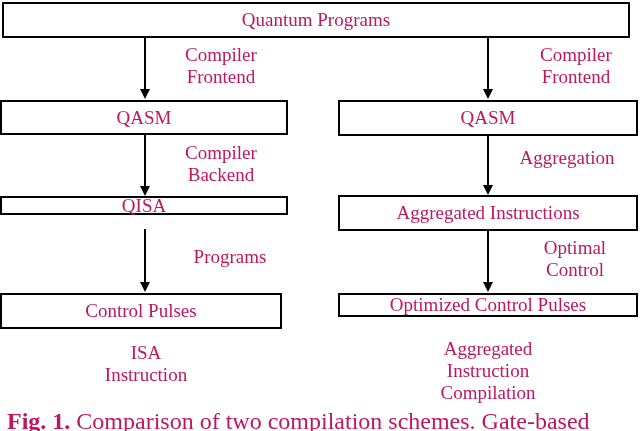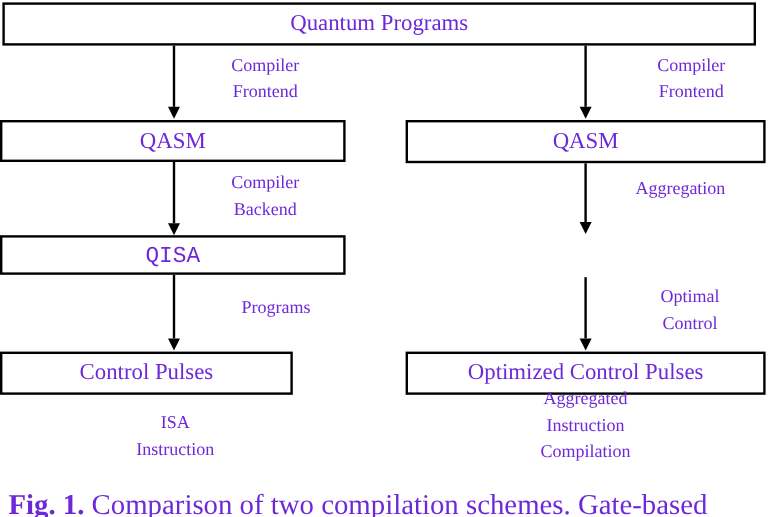--- a/index.html
+++ b/index.html
@@ -3,37 +3,37 @@
 <meta charset="utf-8">
 <style>
   html, body { margin: 0; padding: 0; }
   #canvas {
     position: relative;
     width: 640px;
     height: 431px;
     background: #ffffff;
     overflow: hidden;
     font-family: "Liberation Serif", "DejaVu Serif", serif;
-    color: #6d28d9;
+    color: #be185d;
   }
   .box {
     position: absolute;
     box-sizing: border-box;
     border: 2px solid #000000;
     background: #ffffff;
     display: flex;
     align-items: center;
     justify-content: center;
     font-size: 19px;
     white-space: nowrap;
   }
   .lbl {
     position: absolute;
     text-align: center;
-    font-size: 15px;
+    font-size: 19px;
     line-height: 22px;
     white-space: pre-line;
   }
   .arrow {
     position: absolute;
     width: 2px;
     background: #000000;
   }
   .arrow::after {
     content: "";
@@ -66,41 +66,42 @@
 
   <div class="arrow" style="left:144px; top:38px; height:51px;"></div>
   <div class="arrow" style="left:144px; top:135px; height:51px;"></div>
   <div class="arrow" style="left:144px; top:229px; height:53px;"></div>
 
   <div class="arrow" style="left:487px; top:38px; height:51px;"></div>
   <div class="arrow" style="left:487px; top:136px; height:49px;"></div>
   <div class="arrow" style="left:487px; top:231px; height:51px;"></div>
 
   <div class="box" style="left:0px; top:100px; width:288px; height:35px;">QASM</div>
-  <div class="box" style="left:0px; top:196px; width:288px; height:33px;font-family:Liberation Mono, monospace;">QISA</div>
-  <div class="box" style="left:0px; top:293px; width:244px; height:36px;">Control Pulses</div>
+  <div class="box" style="left:0px; top:196px; width:288px; height:19px;">QISA</div>
+  <div class="box" style="left:0px; top:293px; width:282px; height:36px;">Control Pulses</div>
 
   <div class="box" style="left:338px; top:100px; width:300px; height:36px;">QASM</div>
-  <div class="box" style="left:338px; top:293px; width:300px; height:36px;">Optimized Control Pulses</div>
+  <div class="box" style="left:338px; top:195px; width:300px; height:36px;">Aggregated Instructions</div>
+  <div class="box" style="left:338px; top:293px; width:300px; height:24px;">Optimized Control Pulses</div>
 
   <div class="lbl" style="left:146px; top:44px; width:150px;">Compiler
 Frontend</div>
   <div class="lbl" style="left:146px; top:142px; width:150px;">Compiler
 Backend</div>
   <div class="lbl" style="left:155px; top:246px; width:150px;">Programs</div>
 
   <div class="lbl" style="left:501px; top:44px; width:150px;">Compiler
 Frontend</div>
   <div class="lbl" style="left:492px; top:147px; width:150px;">Aggregation</div>
   <div class="lbl" style="left:500px; top:237px; width:150px;">Optimal
 Control</div>
 
   <div class="lbl" style="left:71px; top:342px; width:150px;">ISA
 Instruction</div>
-  <div class="lbl" style="left:413px; top:322px; width:150px;">Aggregated
+  <div class="lbl" style="left:413px; top:338px; width:150px;">Aggregated
 Instruction
 Compilation</div>
 
   <div class="caption">
     <span class="b">Fig. 1.</span><span> Comparison of two compilation schemes. Gate-based</span>
   </div>
 
 </div>
 
 </body></html>

